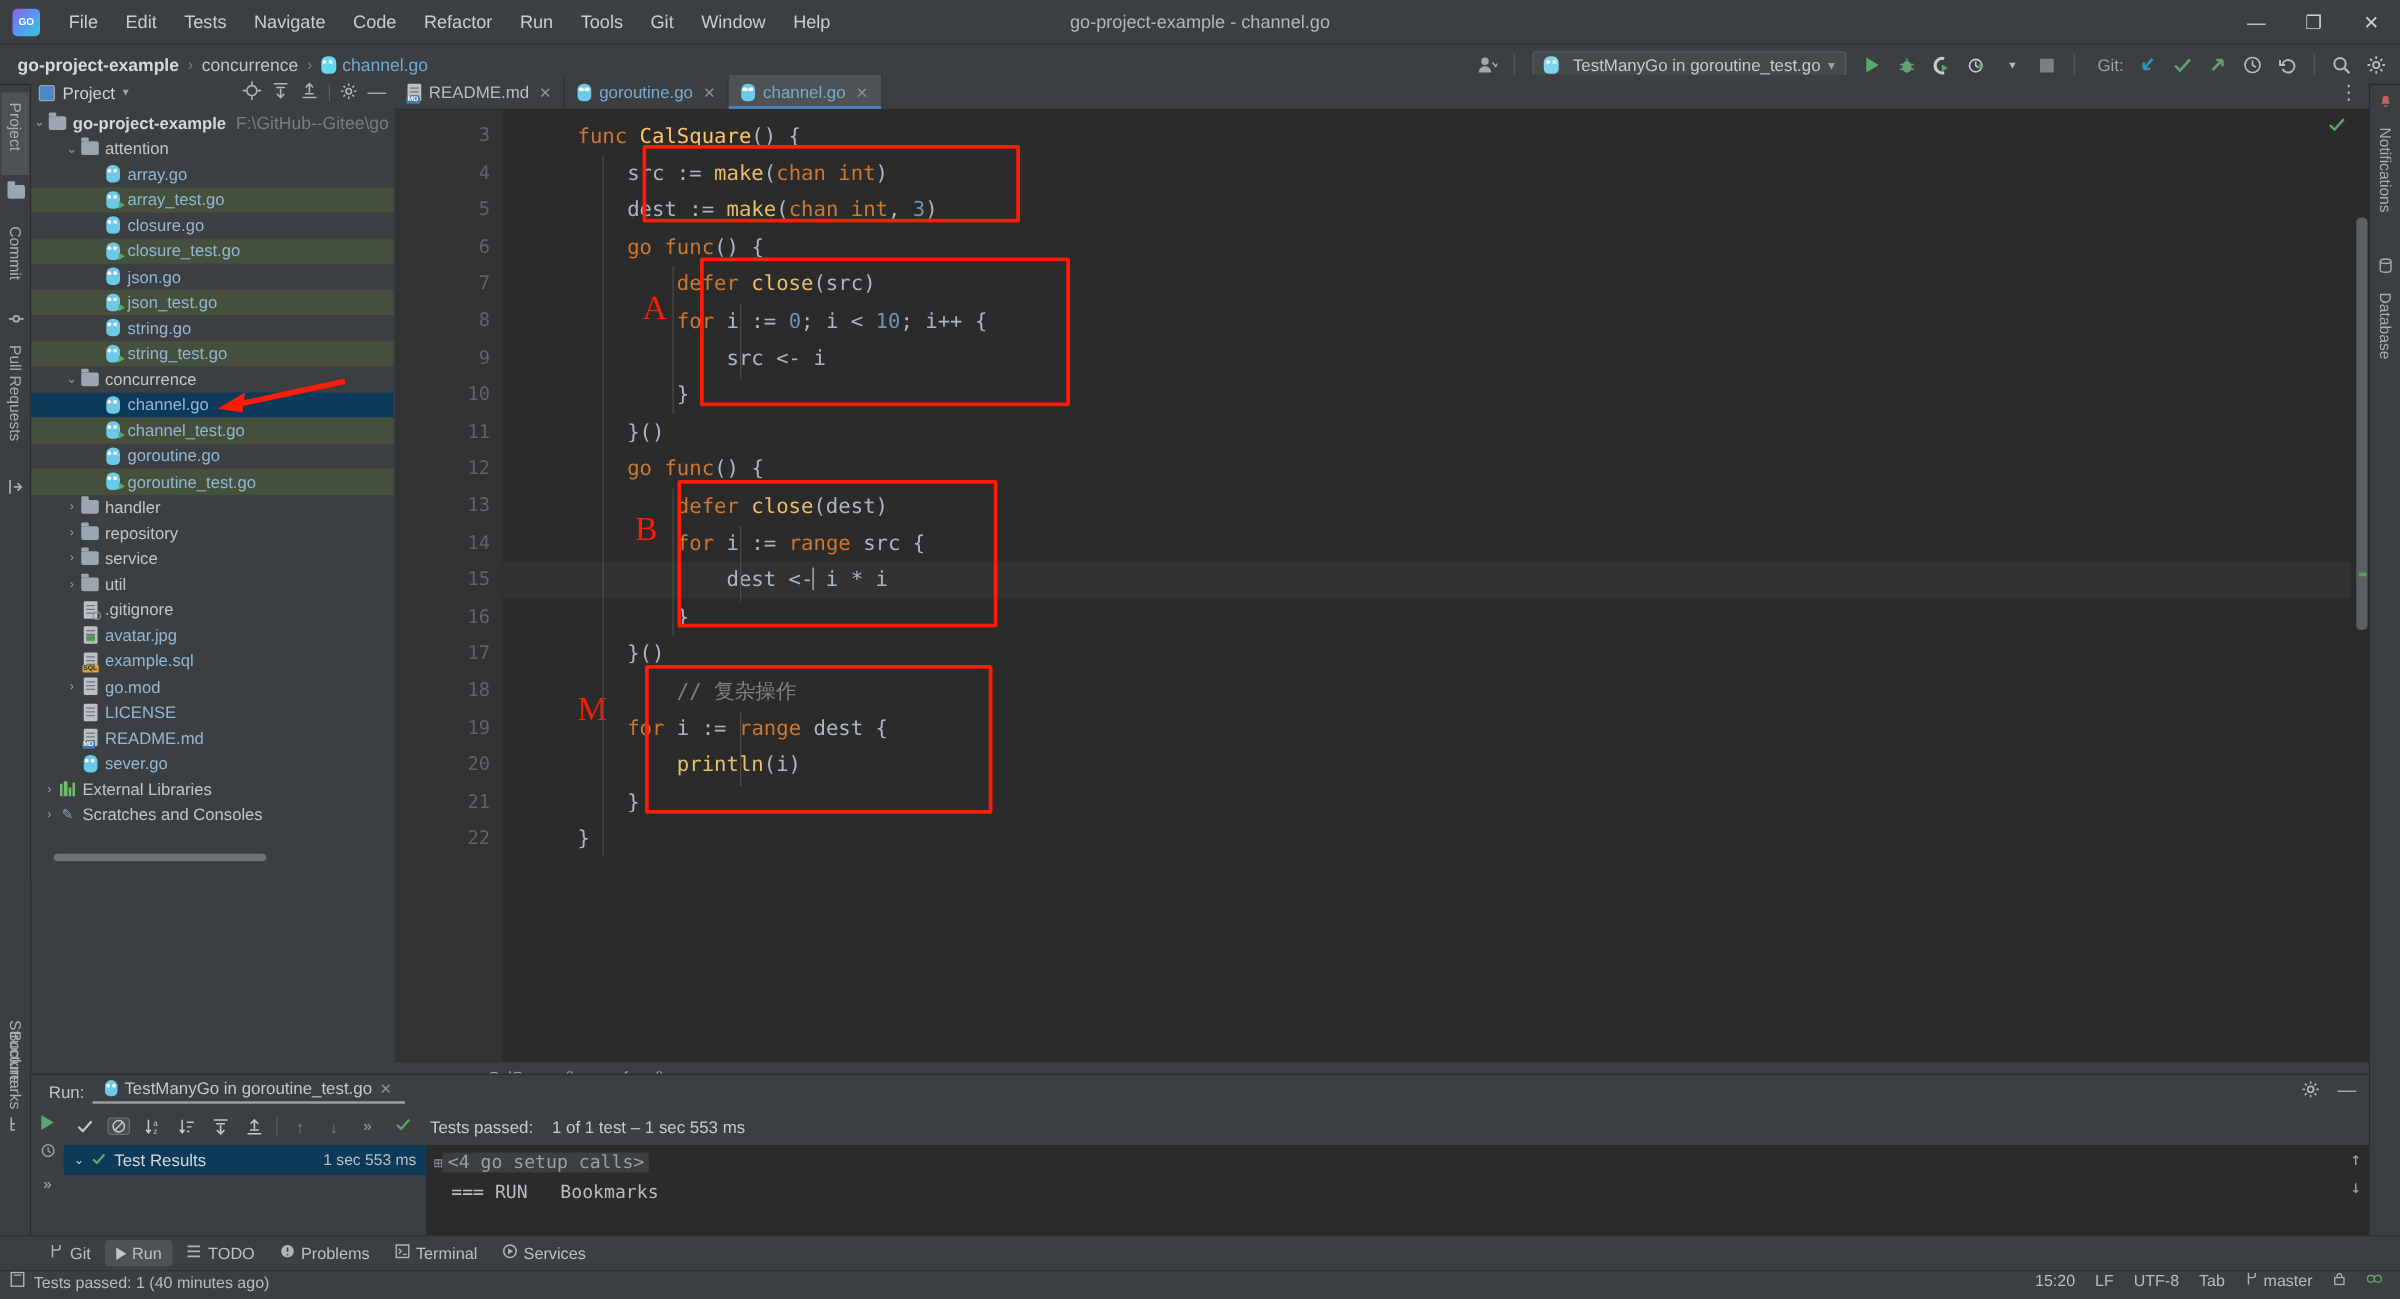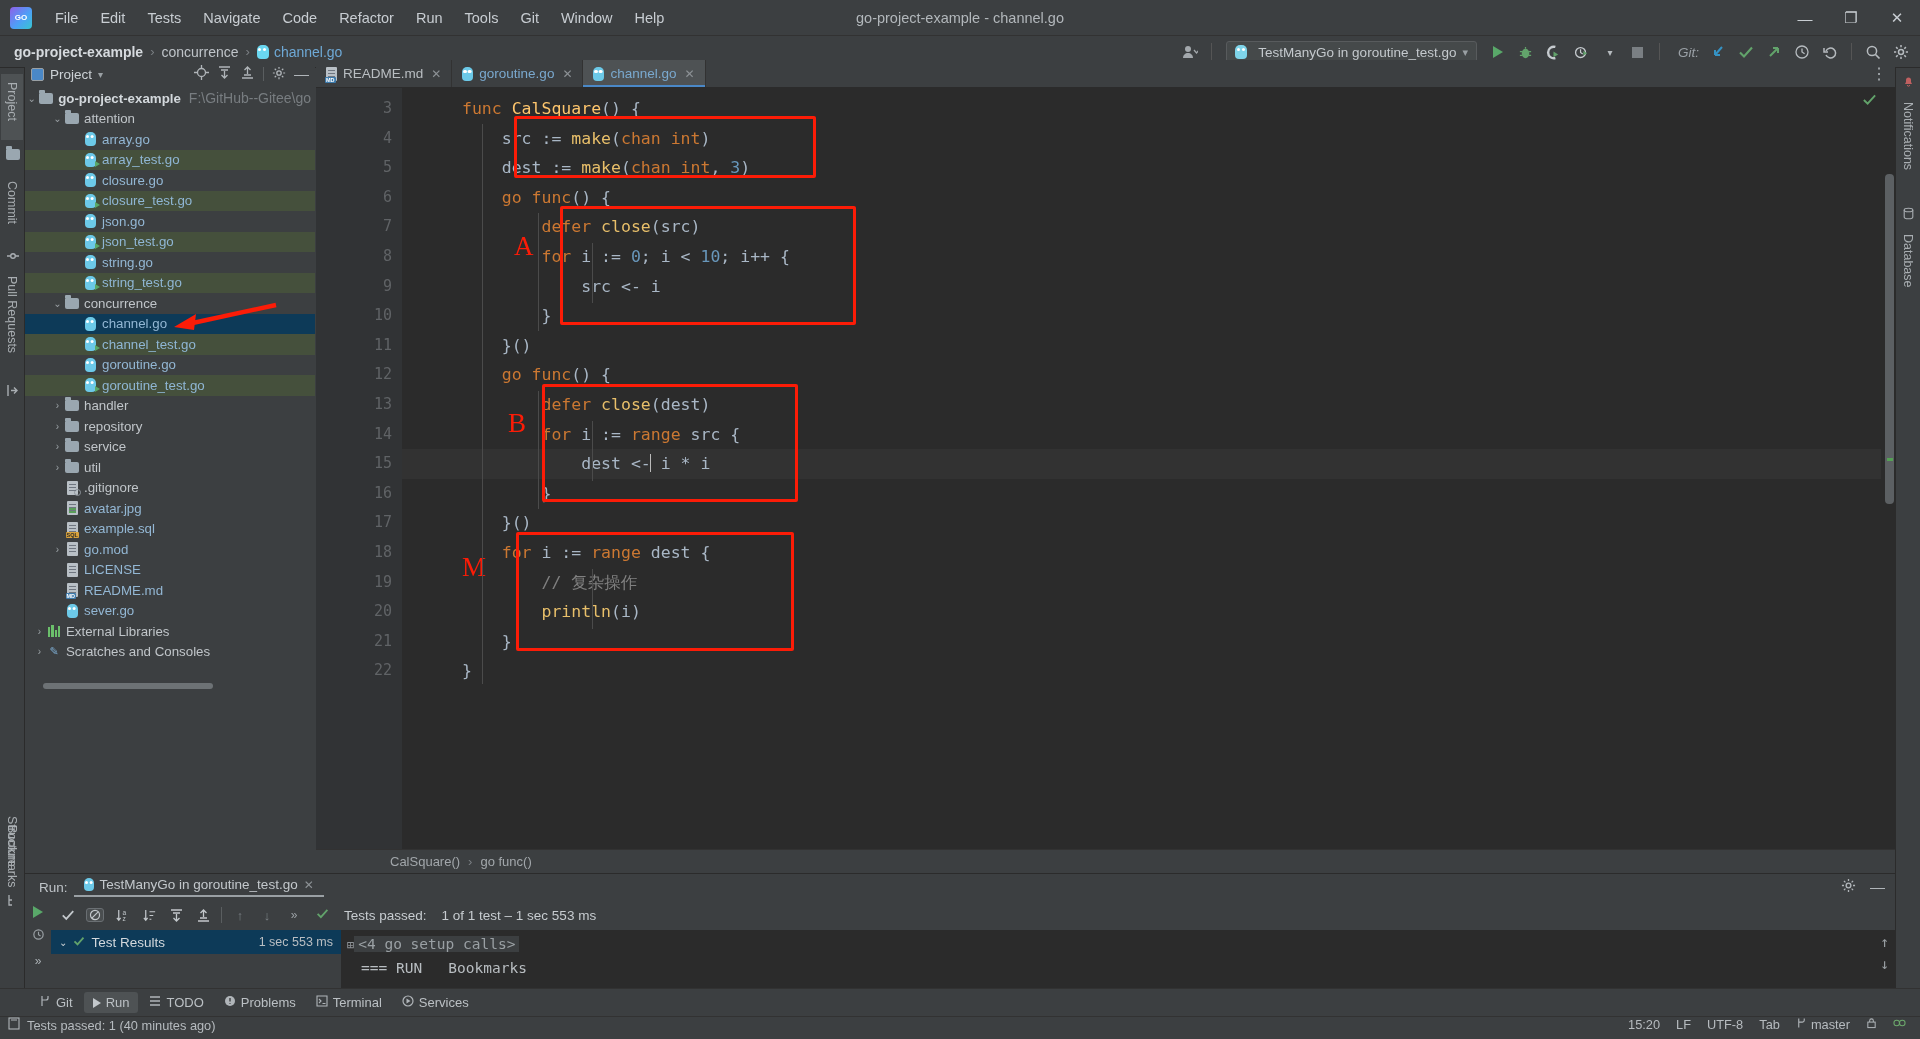--- a/index.html
+++ b/index.html
@@ -70,21 +70,21 @@
   }
   .tb-icon {
     width: 26px; height: 26px; display: flex; align-items: center; justify-content: center;
     color: #b6bbbf; font-size: 14px; border-radius: 3px;
   }
   .runconfig {
     display: flex; align-items: center; height: 23px; padding: 0 8px;
     border: 1px solid #585b5d; border-radius: 3px; background: #45494a;
     font-size: 13.5px; color: #c4c9cd; gap: 6px; margin: 0 6px;
   }
-  .gitlabel { color: #9aa0a6; font-size: 13.5px; margin: 0 4px 0 10px; font-style: italic; }
+  .gitlabel { color: #9aa0a6; font-size: 13.5px; margin: 0 4px 0 10px; }
   .vsep { width: 1px; height: 18px; background: #555; margin: 0 6px; }
   .tri-run { width:0;height:0;border-left:10px solid #59a869;border-top:6px solid transparent;border-bottom:6px solid transparent; }
   .sq-stop { width: 11px; height: 11px; background: #7a7f83; }
 
   
   .stripe-left {
     position: absolute; left: 0; top: 68px; width: 25px; bottom: 51px;
     background: #3c3f41; border-right: 1px solid #2b2b2b;
   }
   .stripe-item {
@@ -264,21 +264,21 @@
 
   
   .editor-crumbs {
     height: 24px; background: #3c3f41; display: flex; align-items: center;
     padding-left: 74px; font-size: 13px; color: #a2a7ab; gap: 8px;
     border-top: 1px solid #323232;
   }
 
   
   .run-panel {
-    position: absolute; left: 25px; right: 25px; bottom: 51px; height: 115px;
+    position: absolute; left: 25px; right: 25px; bottom: 51px; height: 129px;
     background: #3c3f41; border-top: 1px solid #2b2b2b;
     display: flex; flex-direction: column;
   }
   .run-head { height: 26px; display: flex; align-items: center; font-size: 13.5px; }
   .run-lbl { color: #bfc4c8; margin-left: 14px; margin-right: 16px; }
   .run-tab {
     display: flex; align-items: center; gap: 6px; color: #c3c8cc; position: relative;
     padding-bottom: 5px;
   }
   .run-tab::after {
@@ -847,22 +847,22 @@
           <div class="cl"><span class="pl">        </span><span class="kw">for</span><span class="pl"> i := </span><span class="num">0</span><span class="pl">; i &lt; </span><span class="num">10</span><span class="pl">; i++ {</span></div>
           <div class="cl"><span class="pl">            src &lt;- i</span></div>
           <div class="cl"><span class="pl">        }</span></div>
           <div class="cl"><span class="pl">    }()</span></div>
           <div class="cl"><span class="pl">    </span><span class="kw">go</span><span class="pl"> </span><span class="kw">func</span><span class="pl">() {</span></div>
           <div class="cl"><span class="pl">        </span><span class="kw">defer</span><span class="pl"> </span><span class="kw2">close</span><span class="pl">(dest)</span></div>
           <div class="cl"><span class="pl">        </span><span class="kw">for</span><span class="pl"> i := </span><span class="kw">range</span><span class="pl"> src {</span></div>
           <div class="cl hl"><span class="pl">            dest &lt;-</span><span class="caret"></span><span class="pl"> i * i</span></div>
           <div class="cl"><span class="pl">        }</span></div>
           <div class="cl"><span class="pl">    }()</span></div>
+          <div class="cl"><span class="cmt">        // 复杂操作</span></div>
           <div class="cl"><span class="pl">    </span><span class="kw">for</span><span class="pl"> i := </span><span class="kw">range</span><span class="pl"> dest {</span></div>
-          <div class="cl"><span class="cmt">        // 复杂操作</span></div>
           <div class="cl"><span class="pl">        </span><span class="kw2">println</span><span class="pl">(i)</span></div>
           <div class="cl"><span class="pl">    }</span></div>
           <div class="cl"><span class="pl">}</span></div>
           <div class="indent-guide" style="left: 80px; top: 36px; height: 560px;"></div>
           <div class="indent-guide" style="left: 136px; top: 125px; height: 118px;"></div>
           <div class="indent-guide" style="left: 136px; top: 303px; height: 118px;"></div>
           <div class="indent-guide" style="left: 190px; top: 155px; height: 60px;"></div>
           <div class="indent-guide" style="left: 190px; top: 333px; height: 60px;"></div>
           <div class="indent-guide" style="left: 190px; top: 481px; height: 60px;"></div>
         </div>

